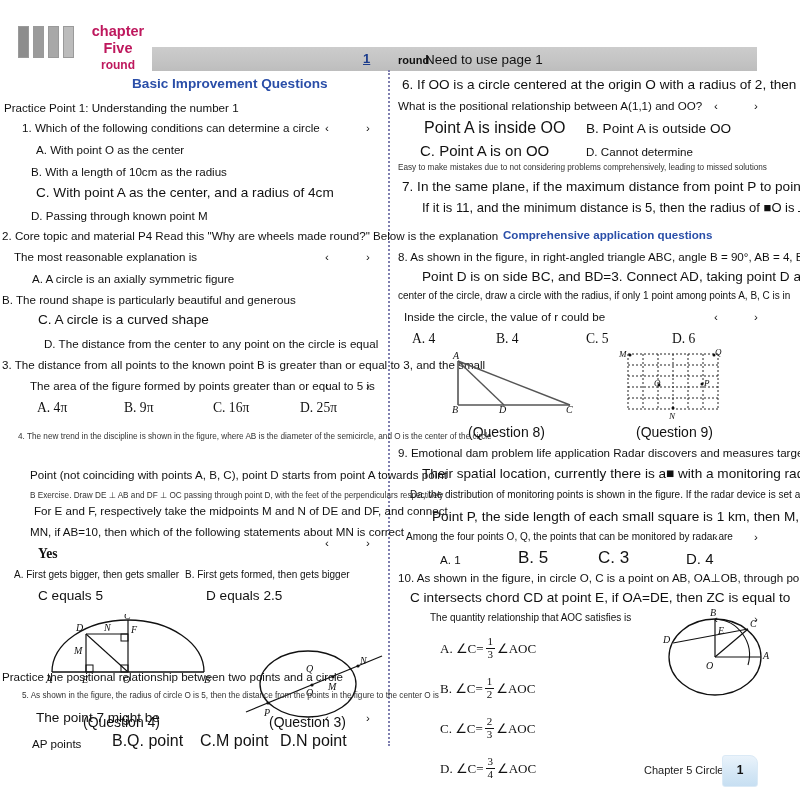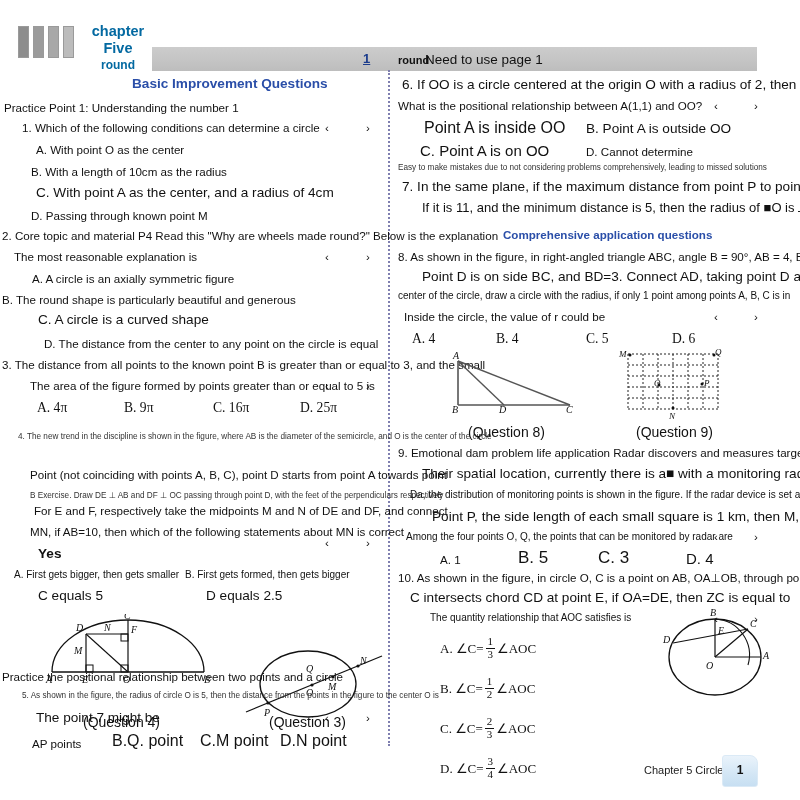--- a/index.html
+++ b/index.html
@@ -44,21 +44,21 @@
   .hdr-bars i:nth-child(4) { background: #bcbcbc; }
 
   .hdr-chapter {
     position: absolute;
     left: 78px; top: 1px;
     width: 80px;
     text-align: center;
     font-size: 14.5px;
     font-weight: bold;
     line-height: 17px;
-    color: #0369a1;
+    color: #be185d;
   }
   .hdr-chapter .sub { font-size: 12px; font-weight: bold; }
 
   .hdr-band {
     position: absolute;
     left: 152px; top: 25px;
     width: 605px; height: 24px;
     background: linear-gradient(to bottom, #cccccc 0%, #c6c6c6 45%, #bdbdbd 100%);
   }
   .hdr-pagenum {
@@ -99,21 +99,21 @@
   .sec-title {
     color: #2a4ea8;
     font-weight: bold;
   }
   .tiny { font-size: 8.2px; color: #333; }
   .sm   { font-size: 10px; text-align: right; }
   .md   { font-size: 11.6px; }
   .lg   { font-size: 13.6px; }
   .xl   { font-size: 16px; }
   .serif { font-family: "Liberation Serif", serif; }
-  .bold { font-weight: bold; }
+  .bold { font-weight: bold; font-family: Liberation Serif, serif; }
 
   .paren { letter-spacing: 0px; }
 
   
   .blank {
     display: inline-block;
     width: 62px;
     border-bottom: 1px solid #222;
     height: 11px;
   }

